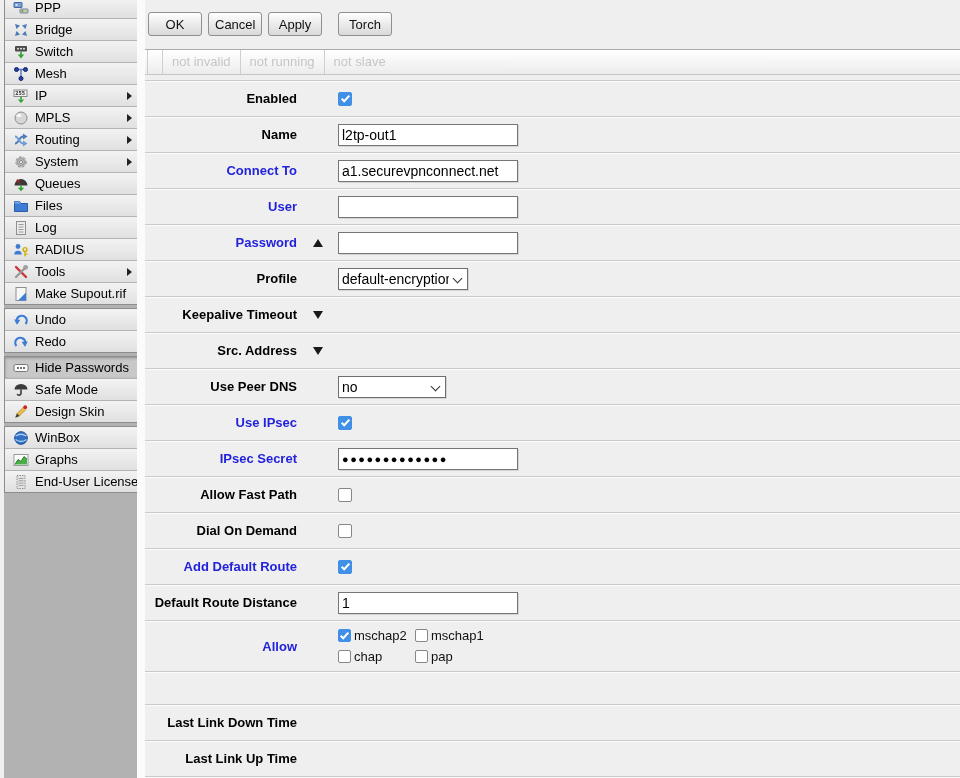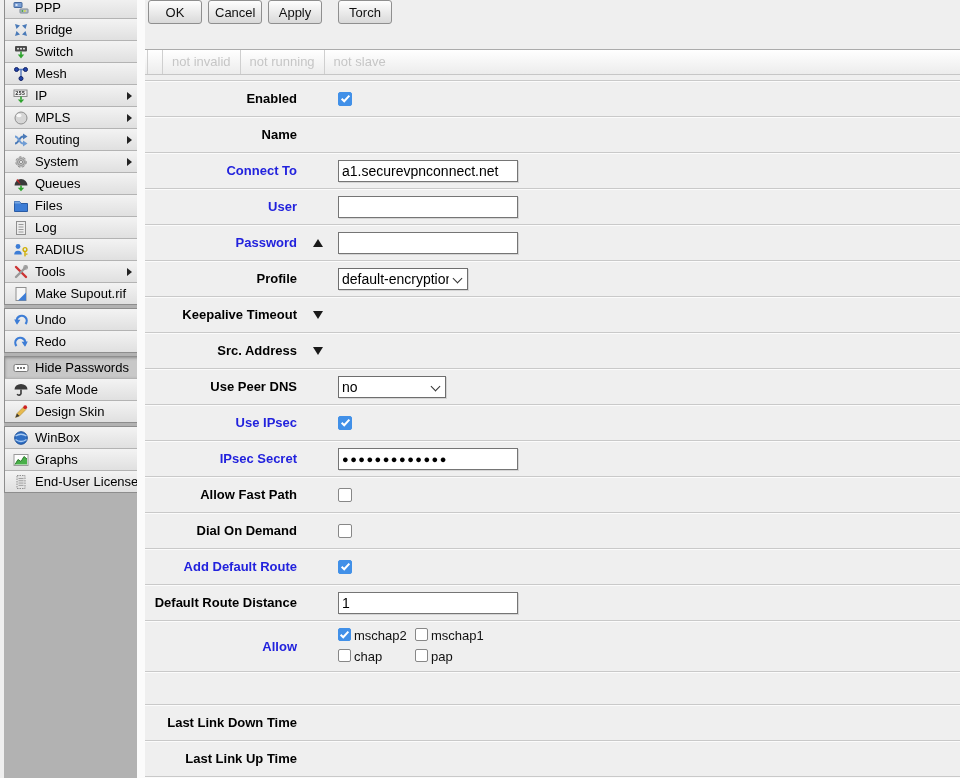--- a/index.html
+++ b/index.html
@@ -23,21 +23,21 @@
             border-left:5px solid #222;border-top:4px solid transparent;
             border-bottom:4px solid transparent}
 
   .whitegap{position:absolute;left:137px;top:0;width:8px;height:100%;background:#fbfbfb}
 
   
   #main{position:absolute;left:145px;right:0;top:0;height:100%;
         display:flex;flex-direction:column}
 
   #toolbar{flex:none;height:50px;box-sizing:border-box;background:#efefef;
-           border-bottom:1px solid #ababab;display:flex;align-items:flex-start;padding-top:0}
+           border-bottom:1px solid #ababab;display:flex;align-items:flex-start;padding-top:12px}
   .tb-btn{width:54px;height:24px;margin-left:6px;cursor:pointer;
           font:13px "Liberation Sans",sans-serif;color:#111;
           background:linear-gradient(#fefefe,#d9d9d9);
           border:1px solid #8f8f8f;border-radius:3px}
   .tb-btn:first-child{margin-left:3px}
   .tb-btn.gap{margin-left:16px}
 
   #statusbar{flex:none;height:25px;box-sizing:border-box;padding-left:2px;
              background:linear-gradient(#ffffff,#ececec);
              border-bottom:1px solid #c6c6c6;display:flex}
@@ -71,21 +71,21 @@
   .txt{width:180px;height:22px;box-sizing:border-box;border:1px solid #757575;background:#fff;
        font:14px "Liberation Sans",sans-serif;padding:0 3px;box-shadow:1px 1px 0 #d4d4d4}
   .txt.masked{font-size:11px;font-weight:bold;letter-spacing:1.5px}
   .sel-wrap{position:relative;display:inline-block;height:22px}
   .sel{width:100%;height:22px;box-sizing:border-box;border:1px solid #6e6e6e;background:#fff;
        font:14px "Liberation Sans",sans-serif;padding:0 18px 0 3px;border-radius:0;
        appearance:none;-webkit-appearance:none;box-shadow:1px 1px 0 #d4d4d4;cursor:pointer}
   .chev{position:absolute;right:7px;top:7px;width:6px;height:6px;pointer-events:none;
         border-right:1.7px solid #333;border-bottom:1.7px solid #333;transform:rotate(45deg)}
   .ckgrid{display:grid;grid-template-columns:77px auto;row-gap:6px}
-  .ckopt{display:inline-flex;cursor:pointer}
+  .ckopt{display:inline-flex;align-items:center;cursor:pointer}
   .ckl{font-size:13px;color:#111;margin-left:3px}
 </style>
 </head>
 <body>
 
 <div id="sidebar">
   <div id="menu">
       <div class="sb-group">
         <div class="sb-item">
           <span class="sb-icon">
@@ -358,20 +358,23 @@
           <span class="cb on">
             <svg viewBox="0 0 12 12" width="11" height="11">
               <polyline points="1.8,6.3 4.6,9 10.2,2.8" fill="none" stroke="#fff" stroke-width="2.2"></polyline>
             </svg>
           </span>
         </div>
       </div>
       <div class="row">
         <div class="lbl">Name</div>
         <div class="acell"></div>
+        <div class="ctrl">
+          <input type="text" class="txt" value="l2tp-out1" style="">
+        </div>
       </div>
       <div class="row">
         <div class="lbl mod">Connect To</div>
         <div class="acell"></div>
         <div class="ctrl">
           <input type="text" class="txt" value="a1.securevpnconnect.net" style="">
         </div>
       </div>
       <div class="row">
         <div class="lbl mod">User</div>

